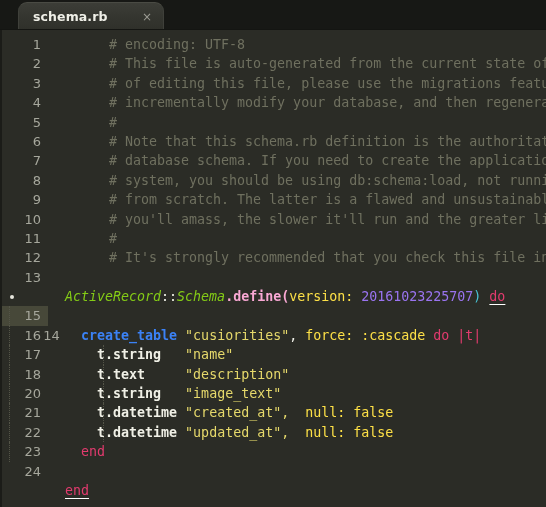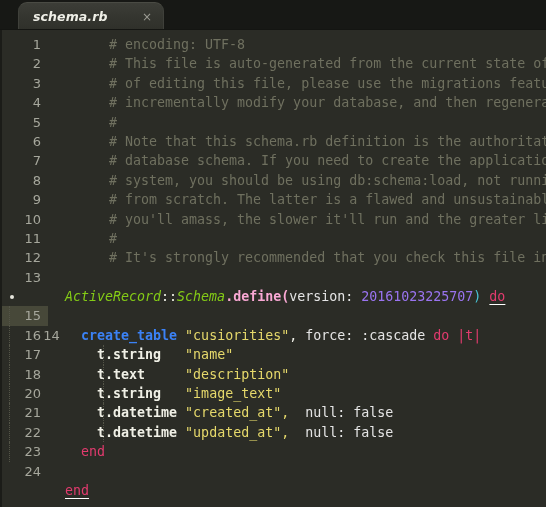--- a/index.html
+++ b/index.html
@@ -47,21 +47,20 @@
     display: flex;
     align-items: center;
     padding: 0 8px 0 14px;
     background: linear-gradient(to bottom, #3c3d37 0%, #34352f 55%, #2f302a 100%);
     border-top-left-radius: 9px;
     border-top-right-radius: 9px;
     border-top: 1px solid #4a4b44;
     border-left: 1px solid #3f403a;
     border-right: 1px solid #3f403a;
     cursor: default;
-    font-style: italic;
   }
   .tab-title {
     flex: 1;
     color: #efefe7;
     font-family: "DejaVu Sans", sans-serif;
     font-size: 12.5px;
     font-weight: bold;
     letter-spacing: .1px;
     white-space: nowrap;
   }
@@ -151,21 +150,21 @@
   .g1 { left: 7px; }
   .g2 { left: 39px; }
 
   
   .cm  { color: #6f705f; margin-left: 44px; }                       
   .kw  { color: #e23b6e; }                       
   .kw.u { text-decoration: underline; text-decoration-color: #ffffff; text-underline-offset: 3px; }
   .cls { color: #84cc16; font-style: italic; }   
   .pun { color: #f2f2ea; }                       
   .fn  { color: #f9a8d4; font-weight: bold; }    
-  .sym { color: #e5e5e5; }                       
+  .sym { color: #fde047; }                       
   .num { color: #9a74f0; }                       
   .par { color: #49c6d6; }                       
   .mth { color: #3b82f6; font-weight: bold; }    
   .str { color: #e6d96b; }                       
   .idt { color: #f0f0e6; font-weight: bold; }    
   .blk { color: #e23b6e; }
 </style>
 </head>
 <body>
 

